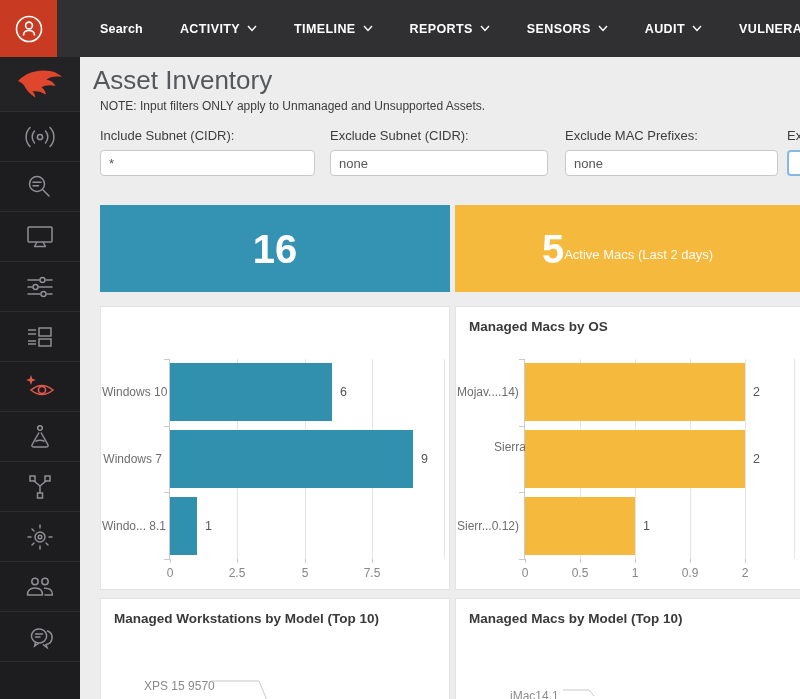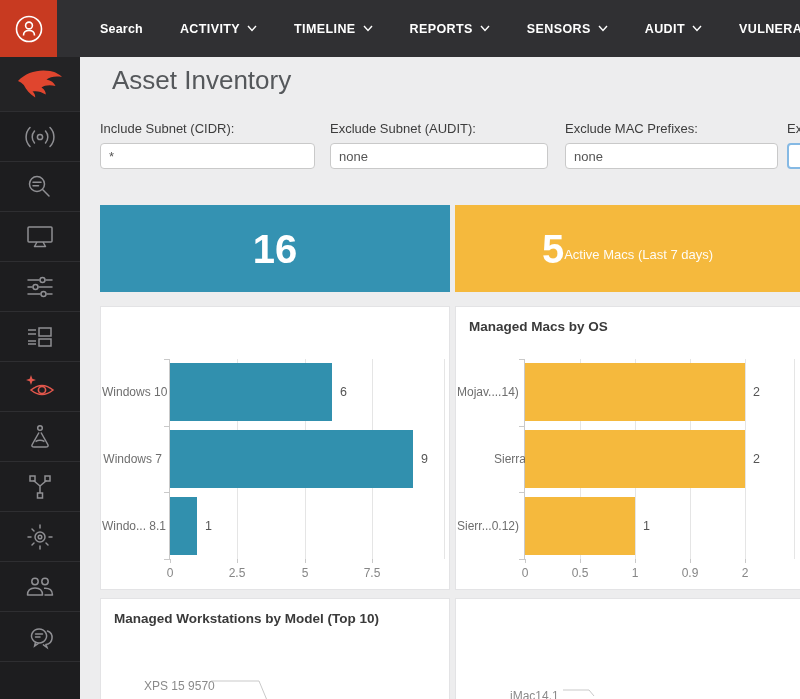--- a/index.html
+++ b/index.html
@@ -20,25 +20,25 @@
   
   .sidebar { position:absolute; left:0; top:57px; width:80px; height:642px; background:#1d1d1f; }
   .side-item { height:50px; border-bottom:1px solid #2e2e31; display:flex;
     align-items:center; justify-content:center; cursor:pointer; }
   .side-item.logo { height:55px; background:#232325; }
   .side-item svg { display:block; }
 
   
   .content { position:absolute; left:80px; top:57px; width:720px; height:642px;
     background:#ededee; overflow:hidden; }
-  .page-title { position:absolute; left:32px; top:8px; font-size:26px; font-weight:400; color:#55585b; }
+  .page-title { position:absolute; left:13px; top:8px; font-size:26px; font-weight:400; color:#55585b; }
   .page-note  { position:absolute; left:20px; top:42px; font-size:12px; color:#3c3c3c; }
 
   .filter-col { position:absolute; top:64px; }
-  .filter-label { font-size:13px; color:#3d3d3d; display:block; }
+  .filter-label { font-size:13px; color:#3d3d3d; display:block;margin-top:7px; }
   .filter-input { display:block; margin-top:7px; height:26px; border:1px solid #c9c9c9;
     border-radius:4px; background:#fff; font-size:13px; color:#555; padding:0 8px; outline:none;
     font-family:"Liberation Sans","DejaVu Sans",sans-serif; }
   .filter-input.focused { border:2px solid #85b9e4; }
 
   .stat-card { position:absolute; top:148px; height:87px; display:flex; flex-direction:row;
     align-items:center; justify-content:center; cursor:pointer; }
   .stat-value { font-size:40px; line-height:1; font-weight:700; color:#ffffff; }
   .stat-label { margin-top:12px; font-size:13px; color:rgba(255,255,255,.95); }
 
@@ -236,45 +236,46 @@
             <line x1="10.5" y1="11" x2="17.5" y2="11"></line>
             <line x1="10.5" y1="14" x2="15" y2="14"></line>
             <path d="M22.5 8 a7 7 0 0 1-1.5 13.5 l1 3 l-3.6-2.6"></path>
           </g>
         </svg>
       </div>
     </div>
 
   <div class="content">
     <div class="page-title">Asset Inventory</div>
+    <div class="page-note">NOTE: Input filters ONLY apply to Unmanaged and Unsupported Assets.</div>
     <div id="filters">
         <div class="filter-col" style="left: 20px;">
           <label class="filter-label">Include Subnet (CIDR):</label>
           <input class="filter-input" value="*" style="width: 215px;">
         </div>
         <div class="filter-col" style="left: 250px;">
-          <label class="filter-label">Exclude Subnet (AUDIT):</label>
+          <label class="filter-label">Exclude Subnet (CIDR):</label>
           <input class="filter-input" value="none" style="width: 218px;">
         </div>
         <div class="filter-col" style="left: 485px;">
           <label class="filter-label">Exclude MAC Prefixes:</label>
           <input class="filter-input" value="none" style="width: 213px;">
         </div>
         <div class="filter-col" style="left: 707px;">
           <label class="filter-label">Ex</label>
           <input class="filter-input focused" style="width: 218px;">
         </div>
       </div>
     <div id="cards">
         <div class="stat-card" style="left: 20px; width: 350px; background: rgb(52, 146, 178);">
           <div class="stat-value">16</div>
         </div>
         <div class="stat-card" style="left: 375px; width: 345px; background: rgb(245, 185, 61);">
           <div class="stat-value">5</div>
-          <div class="stat-label">Active Macs (Last 7 days)</div>
+          <div class="stat-label">Active Macs (Last 2 days)</div>
         </div>
       </div>
     <div id="charts">
         <div class="panel" style="left: 20px; top: 249px; height: 284px;">
           <div class="plot" style="left: 68px; top: 52px; width: 275px; height: 200px;">
             <div class="xtick" style="left: 0px; top: 200px;"></div>
             <div class="tick-label" style="left: -22px; top: 207px;">0</div>
             <div class="gridline" style="left: 67px;"></div>
             <div class="xtick" style="left: 67px; top: 200px;"></div>
             <div class="tick-label" style="left: 45px; top: 207px;">2.5</div>
@@ -318,36 +319,37 @@
             <div class="xtick" style="left: 220px; top: 200px;"></div>
             <div class="tick-label" style="left: 198px; top: 207px;">2</div>
             <div class="gridline" style="left: 269px;"></div>
             <div class="ytick" style="top: 0px;"></div>
             <div class="ytick" style="top: 67px;"></div>
             <div class="ytick" style="top: 133px;"></div>
             <div class="ytick" style="top: 200px;"></div>
             <div class="cat-label" style="top: 33.3333px;">Mojav....14)</div>
             <div class="bar" style="top: 4px; width: 220px; height: 58px; background: rgb(245, 185, 61);"></div>
             <div class="bar-value" style="left: 228px; top: 33.3333px;">2</div>
-            <div class="cat-label" style="top: 100px; padding-left: 37px;">Sierra</div>
+            <div class="cat-label" style="top: 88px; padding-left: 37px;">Sierra</div>
             <div class="bar" style="top: 71px; width: 220px; height: 58px; background: rgb(245, 185, 61);"></div>
             <div class="bar-value" style="left: 228px; top: 100px;">2</div>
             <div class="cat-label" style="top: 166.667px;">Sierr...0.12)</div>
             <div class="bar" style="top: 138px; width: 110px; height: 58px; background: rgb(245, 185, 61);"></div>
             <div class="bar-value" style="left: 118px; top: 166.667px;">1</div>
           </div>
         </div>
         <div class="panel" style="left: 20px; top: 541px; height: 284px;">
           <div class="panel-title">Managed Workstations by Model (Top 10)</div>
           <div class="pie-label" style="left: 43px; top: 80px;">XPS 15 9570</div>
           <svg class="pie-leader" width="70" height="30" style="left: 110px; top: 76px;">
             <polyline points="0,6 48,6 58,30"></polyline>
           </svg>
         </div>
         <div class="panel" style="left: 375px; top: 541px; height: 284px;">
+          <div class="panel-title">Managed Macs by Model (Top 10)</div>
           <div class="pie-label" style="left: 54px; top: 90px;">iMac14,1</div>
           <svg class="pie-leader" width="40" height="16" style="left: 107px; top: 86px;">
             <polyline points="0,5 26,5 31,11"></polyline>
           </svg>
         </div>
       </div>
   </div>
 
 </div>
 

